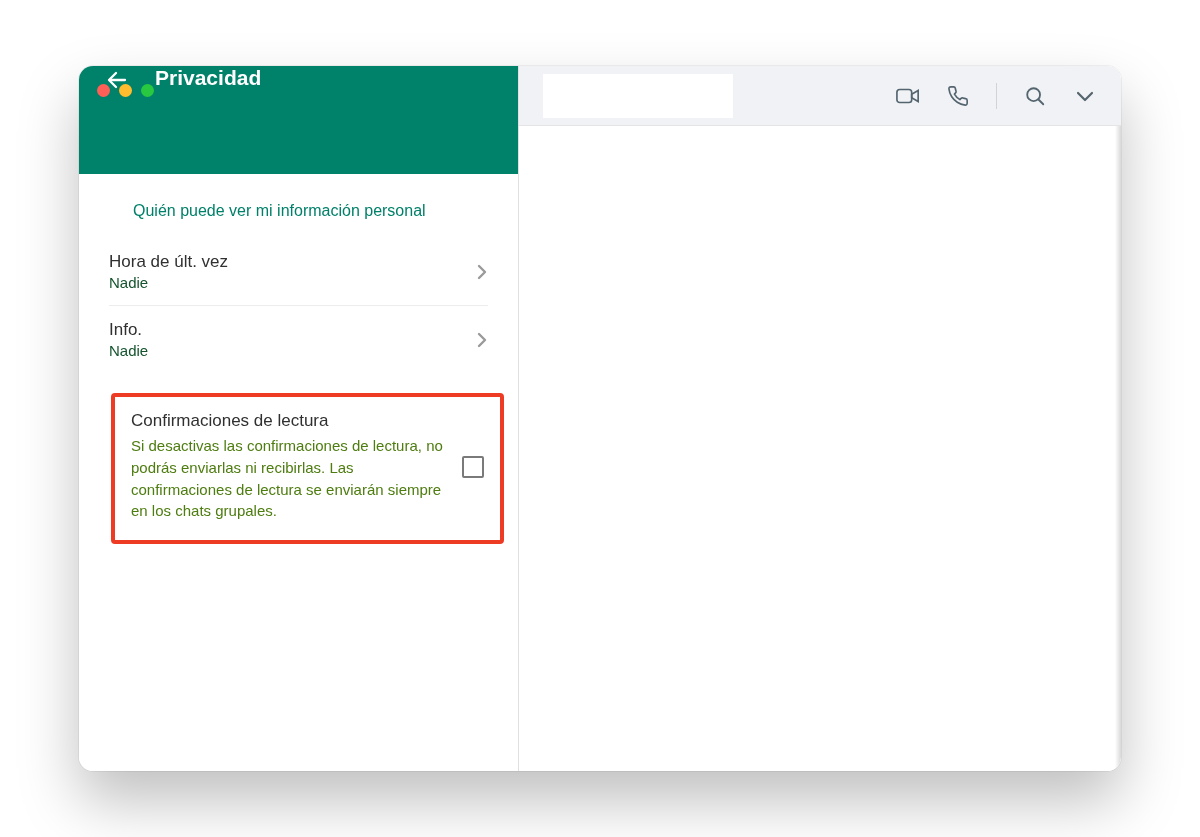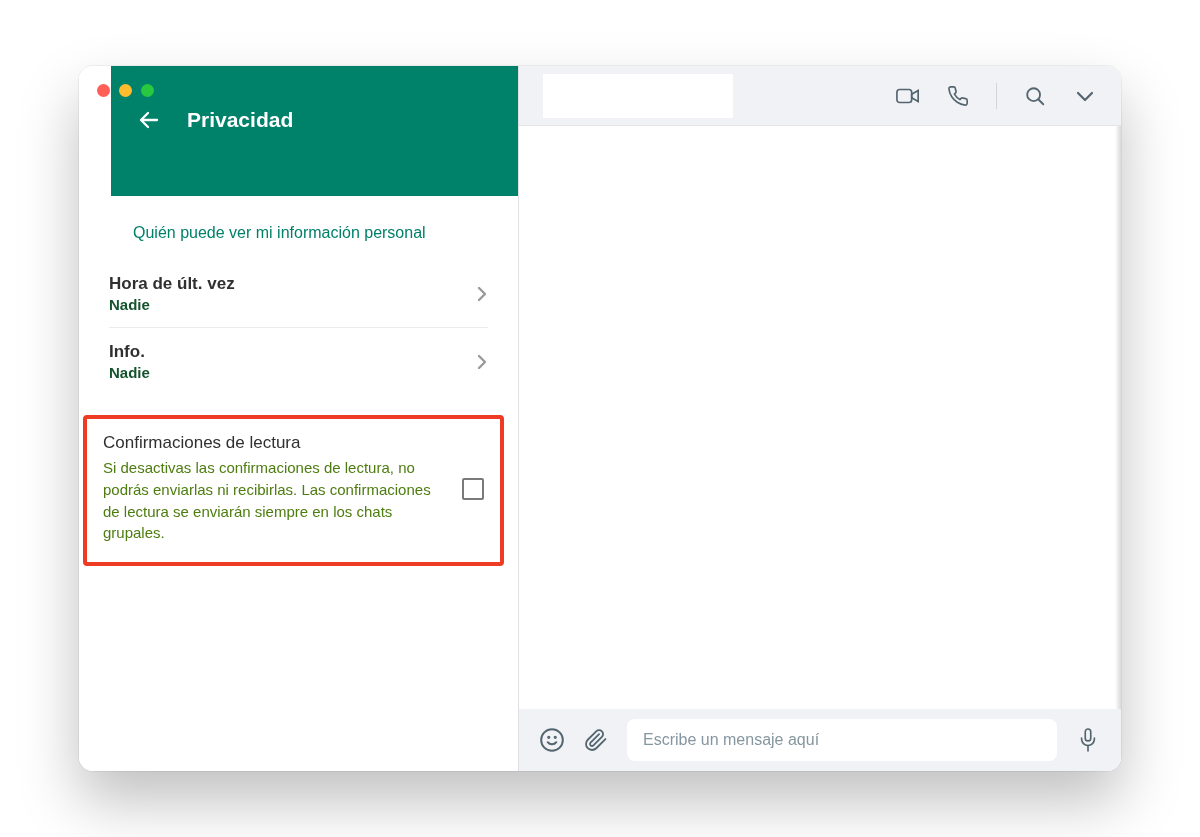--- a/index.html
+++ b/index.html
@@ -42,28 +42,27 @@
   
   .left-panel {
     width: 440px;
     flex-shrink: 0;
     display: flex;
     flex-direction: column;
     border-right: 1px solid #e0e0e0;
     background: #fff;
   }
   .left-header {
-    height: 130px;
+    height: 108px;
     background: #00816a;
     color: #fff;
     display: flex;
-    align-items: center;
+    align-items: flex-start;
     padding: 0 24px 22px 24px;
     gap: 24px;
-    margin-left: 32px;
   }
   .back-btn {
     width: 28px; height: 28px;
     display:flex;align-items:center;justify-content:center;
     cursor:pointer;
   }
   .left-title { font-size: 21px; font-weight: 600; }
   .section-heading {
     color: #008069;
     font-size: 16px;
@@ -72,29 +71,28 @@
     margin-left: 24px;
   }
   .priv-item {
     display:flex;
     align-items:center;
     justify-content:space-between;
     padding: 14px 0;
     margin: 0 30px;
     border-bottom: 1px solid #ececec;
     cursor:pointer;
-    font-weight:bold;
   }
   .priv-item .labels { display:flex; flex-direction:column; gap:2px; }
   .priv-item .label-main { font-size:17px; color:#303030; }
   .priv-item .label-sub { font-size:15px; color:#14532d; }
   .chev { color:#9a9a9a; }
 
   .read-receipts {
-    margin: 20px 14px 0 4px;
+    margin: 20px 14px 0 32px;
     border: 4px solid #ed3b24;
     border-radius: 4px;
     padding: 14px 16px 18px 16px;
     display:flex;
     align-items:center;
     gap: 12px;
   }
   .read-receipts .texts { flex:1; }
   .read-receipts .rr-title { font-size:17px; color:#303030; margin-bottom:4px; }
   .read-receipts .rr-desc { font-size:15px; color:#4d7c0f; line-height:1.45; }
@@ -253,37 +251,14 @@
             <line x1="21" y1="21" x2="15.8" y2="15.8"></line>
           </svg>
       </div>
       <div class="hicon">
         <svg width="18" height="12" viewBox="0 0 18 12" fill="none" stroke="#54656f" stroke-width="2.2" stroke-linecap="round" stroke-linejoin="round">
             <polyline points="2 3 9 10 16 3"></polyline>
           </svg>
       </div>
     </div>
     <div class="chat-body"></div>
-    <div class="composer">
-      <div class="cicon">
-        <svg width="26" height="26" viewBox="0 0 24 24" fill="none" stroke="#54656f" stroke-width="1.8" stroke-linecap="round" stroke-linejoin="round">
-            <circle cx="12" cy="12" r="10"></circle>
-            <path d="M8 14s1.5 2 4 2 4-2 4-2"></path>
-            <circle cx="9" cy="9.5" r="0.6" fill="#54656f"></circle>
-            <circle cx="15" cy="9.5" r="0.6" fill="#54656f"></circle>
-          </svg>
-      </div>
-      <div class="cicon">
-        <svg width="24" height="24" viewBox="0 0 24 24" fill="none" stroke="#54656f" stroke-width="1.8" stroke-linecap="round" stroke-linejoin="round">
-            <path d="M21.44 11.05 12.25 20.24a6 6 0 0 1-8.49-8.49l8.49-8.48a4 4 0 1 1 5.66 5.66L9.41 17.41a2 2 0 1 1-2.83-2.83l8.49-8.48"></path>
-          </svg>
-      </div>
-      <input class="msg-input" placeholder="Escribe un mensaje aquí" style="">
-      <div class="cicon">
-        <svg width="22" height="26" viewBox="0 0 24 28" fill="none" stroke="#54656f" stroke-width="1.8" stroke-linecap="round" stroke-linejoin="round">
-            <rect x="9" y="2" width="6" height="13" rx="3"></rect>
-            <path d="M5 12v1a7 7 0 0 0 14 0v-1"></path>
-            <line x1="12" y1="20" x2="12" y2="26"></line>
-          </svg>
-      </div>
-    </div>
   </div>
 </div>
 
 </body></html>

